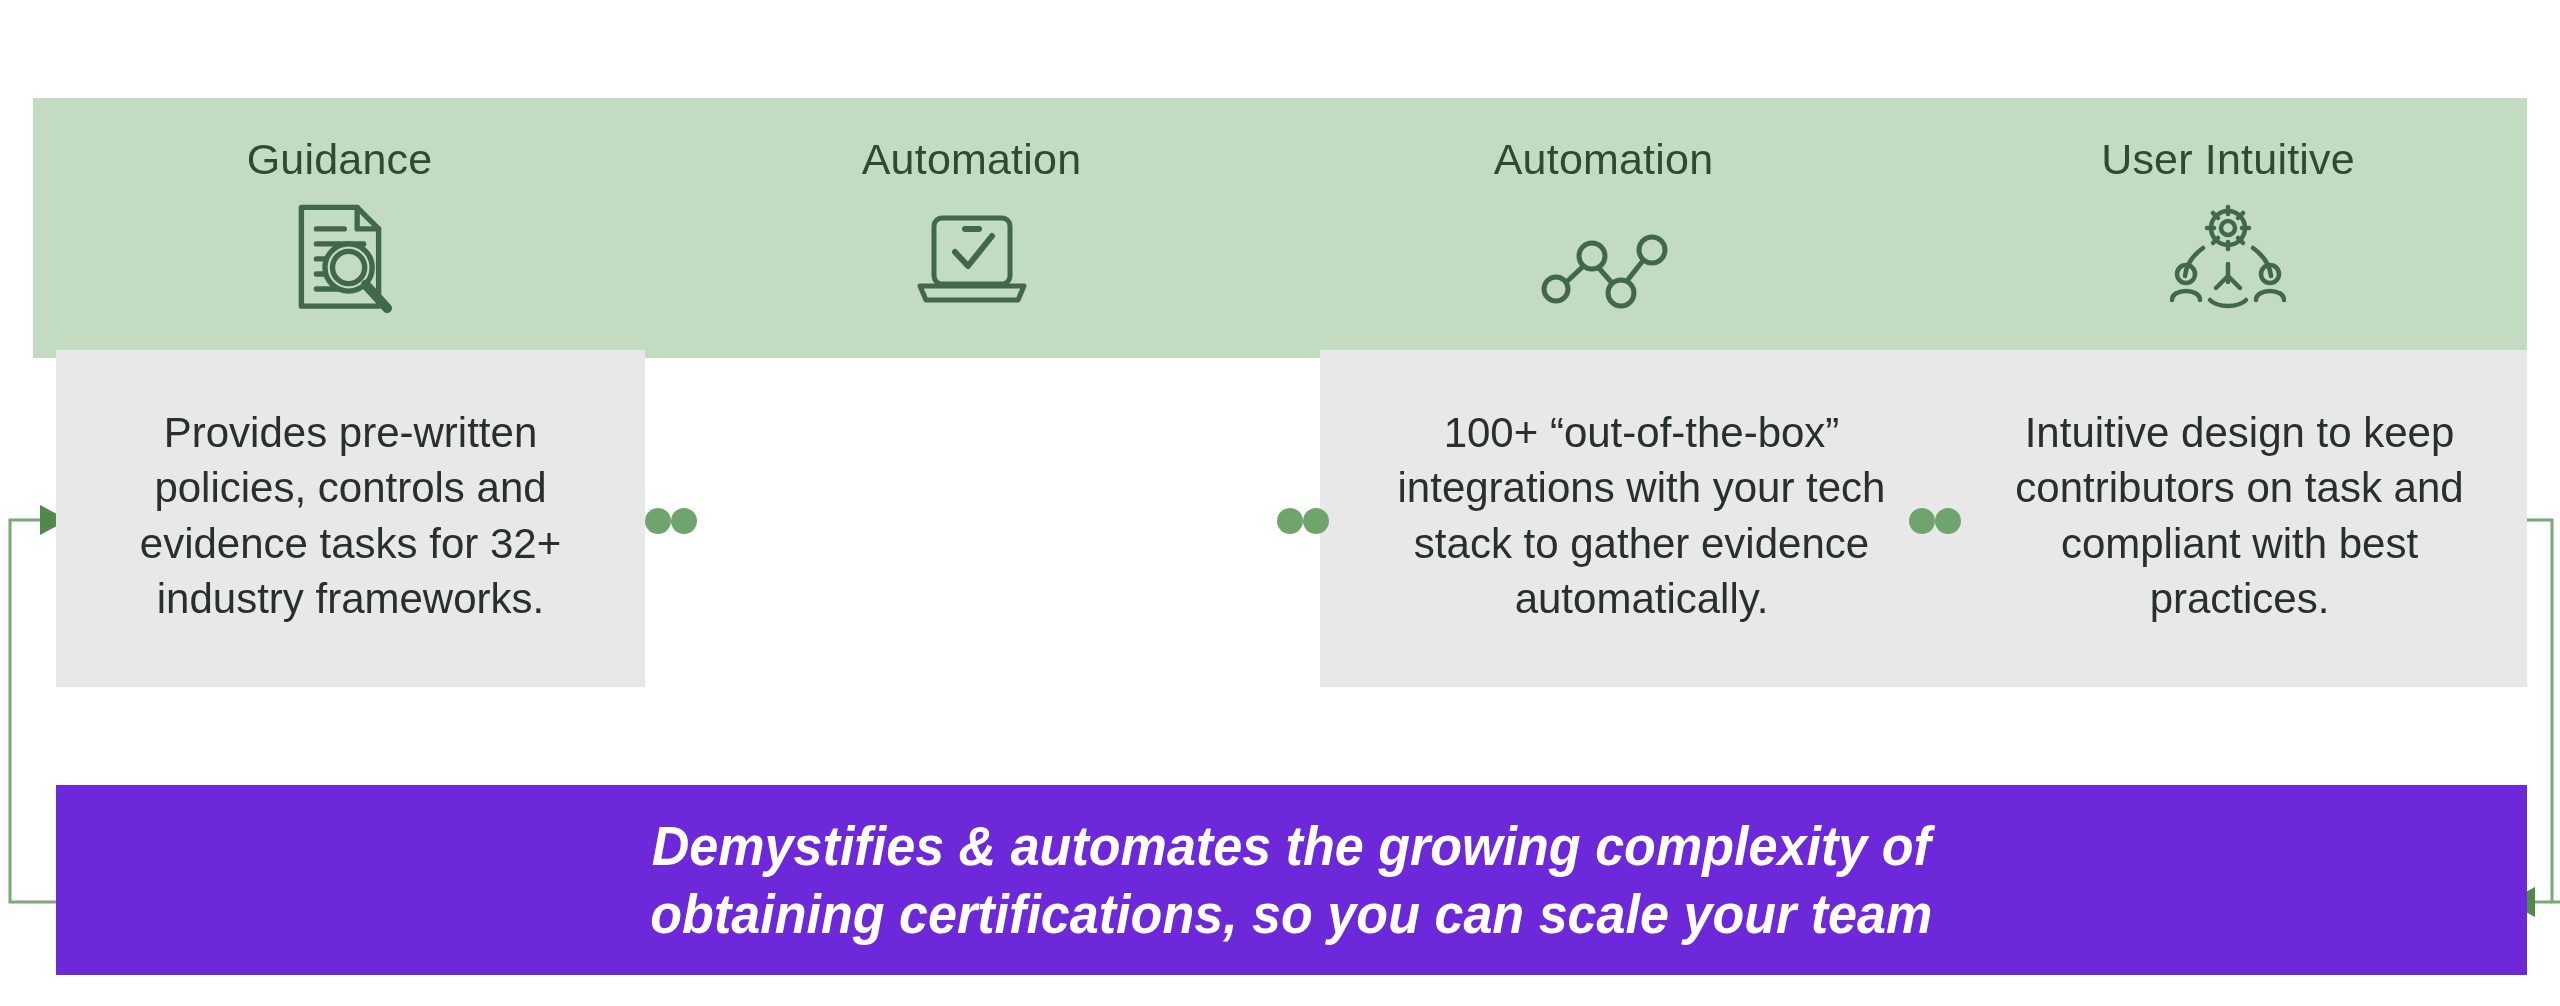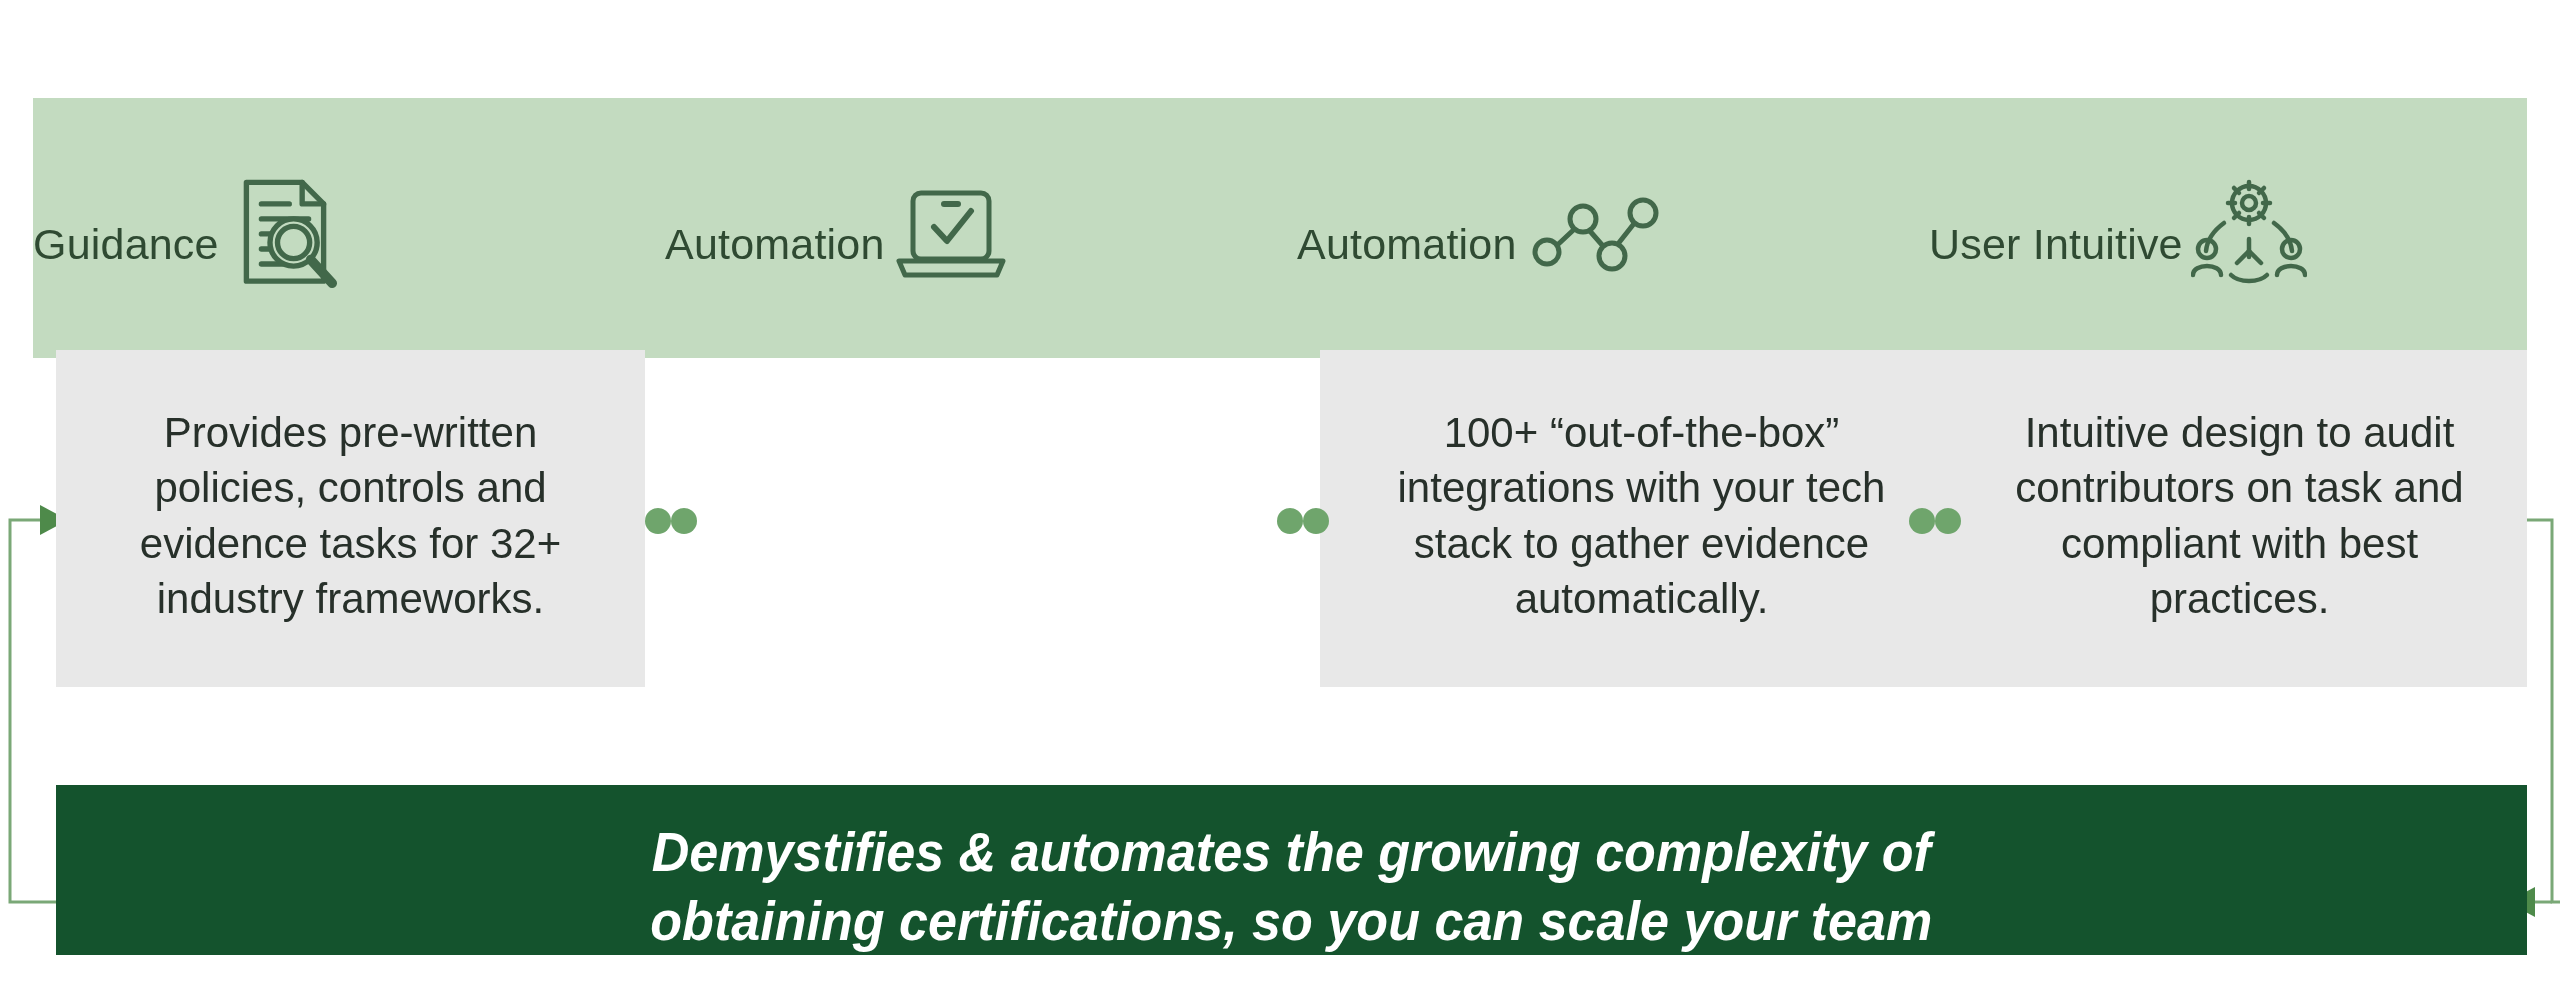--- a/index.html
+++ b/index.html
@@ -29,20 +29,21 @@
     height: 260px;
     background: #c3dbc0;
   }
 
   
   .pillar-head {
     position: absolute;
     top: 98px;
     height: 255px;
     display: flex;
+    flex-direction: column;
     align-items: center;
     justify-content: flex-start;
     z-index: 3;
   }
   .pillar-title {
     margin-top: 38px;
     font-size: 43px;
     line-height: 1.1;
     color: #2f4a32;
     white-space: nowrap;
@@ -99,24 +100,24 @@
     background: #6fa56c;
     flex: 1 1 auto;
   }
 
   
   .bottom-banner {
     position: absolute;
     left: 56px;
     top: 785px;
     width: 2471px;
-    height: 170px;
-    background: #14532d;
-    display: flex;
-    align-items: flex-end;
+    height: 190px;
+    background: #6d28d9;
+    display: flex;
+    align-items: center;
     justify-content: center;
     z-index: 4;
   }
   .bottom-banner-text {
     text-align: center;
     color: #ffffff;
     font-size: 56px;
     line-height: 1.22;
     font-style: italic;
     font-weight: bold;
@@ -233,21 +234,21 @@
 
         <circle cx="16" cy="70" r="9"></circle>
         <path d="M2 96 C2 84 30 84 30 96"></path>
 
         <circle cx="100" cy="70" r="9"></circle>
         <path d="M86 96 C86 84 114 84 114 96"></path>
       </svg>
     </div>
   </div>
   <div class="desc-card" style="left:1952px; width:575px;">
-    <div class="desc-text">Intuitive design to audit contributors on task and compliant with best practices.</div>
+    <div class="desc-text">Intuitive design to keep contributors on task and compliant with best practices.</div>
   </div>
 
   <div class="connector" style="left:645px; width:43px;">
     <span class="dot"></span>
     <span class="bar"></span>
     <span class="dot"></span>
   </div>
   <div class="connector" style="left:1277px; width:43px;">
     <span class="dot"></span>
     <span class="bar"></span>

